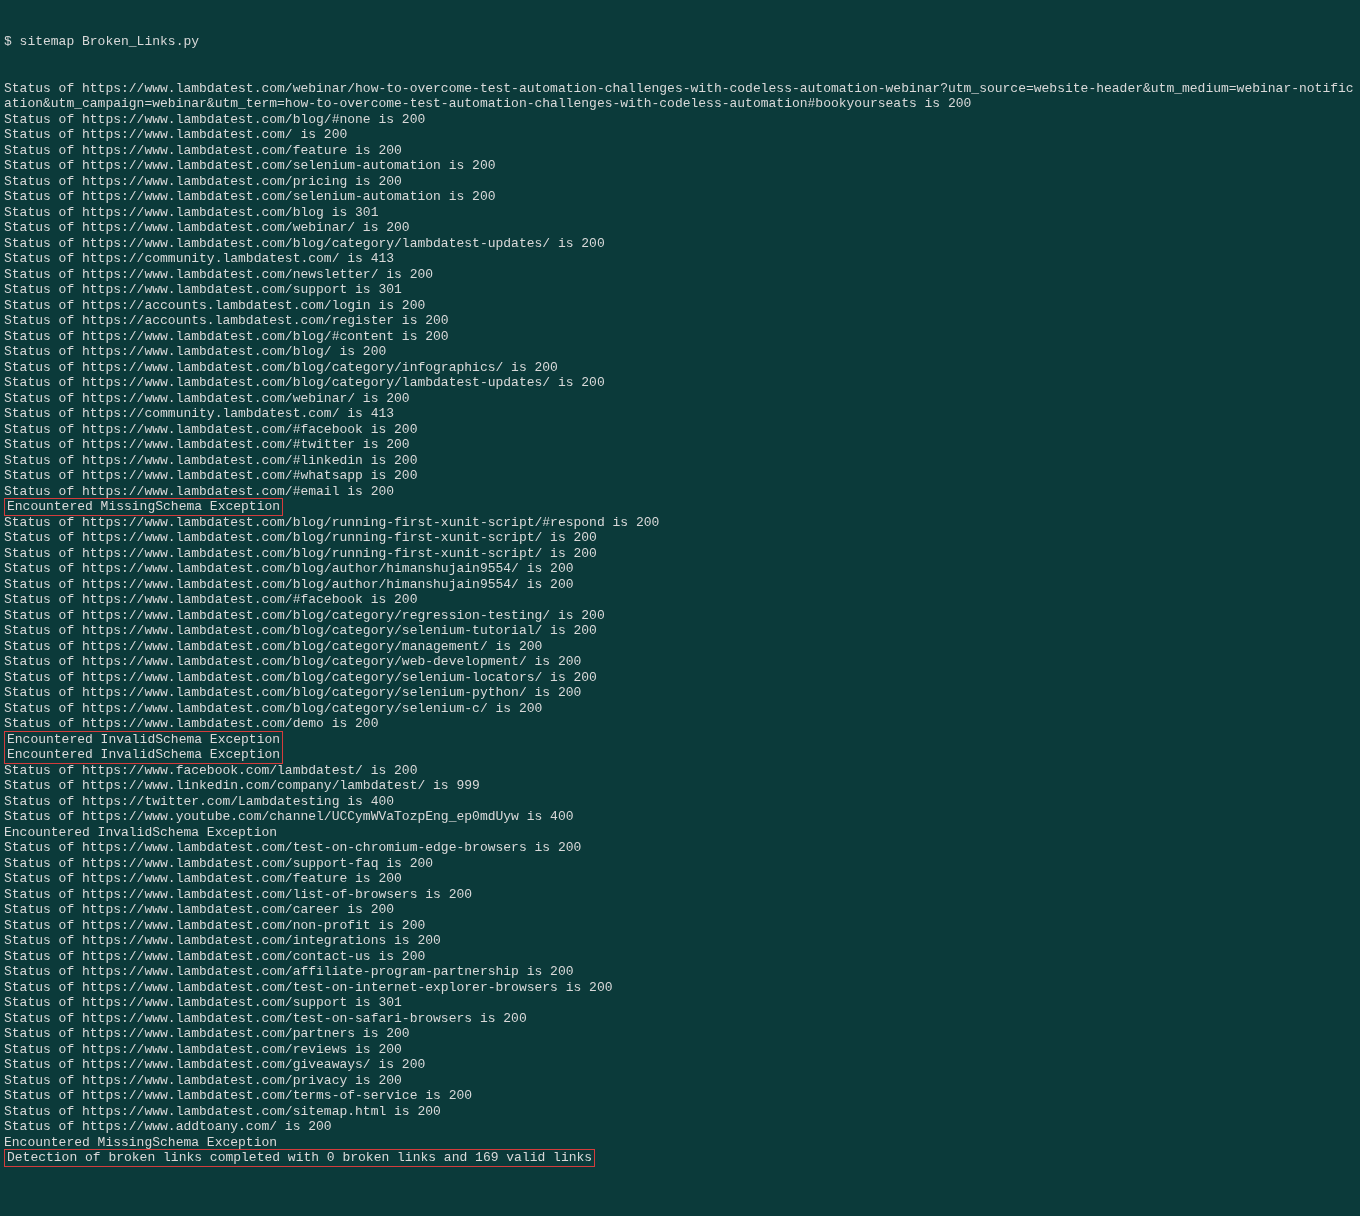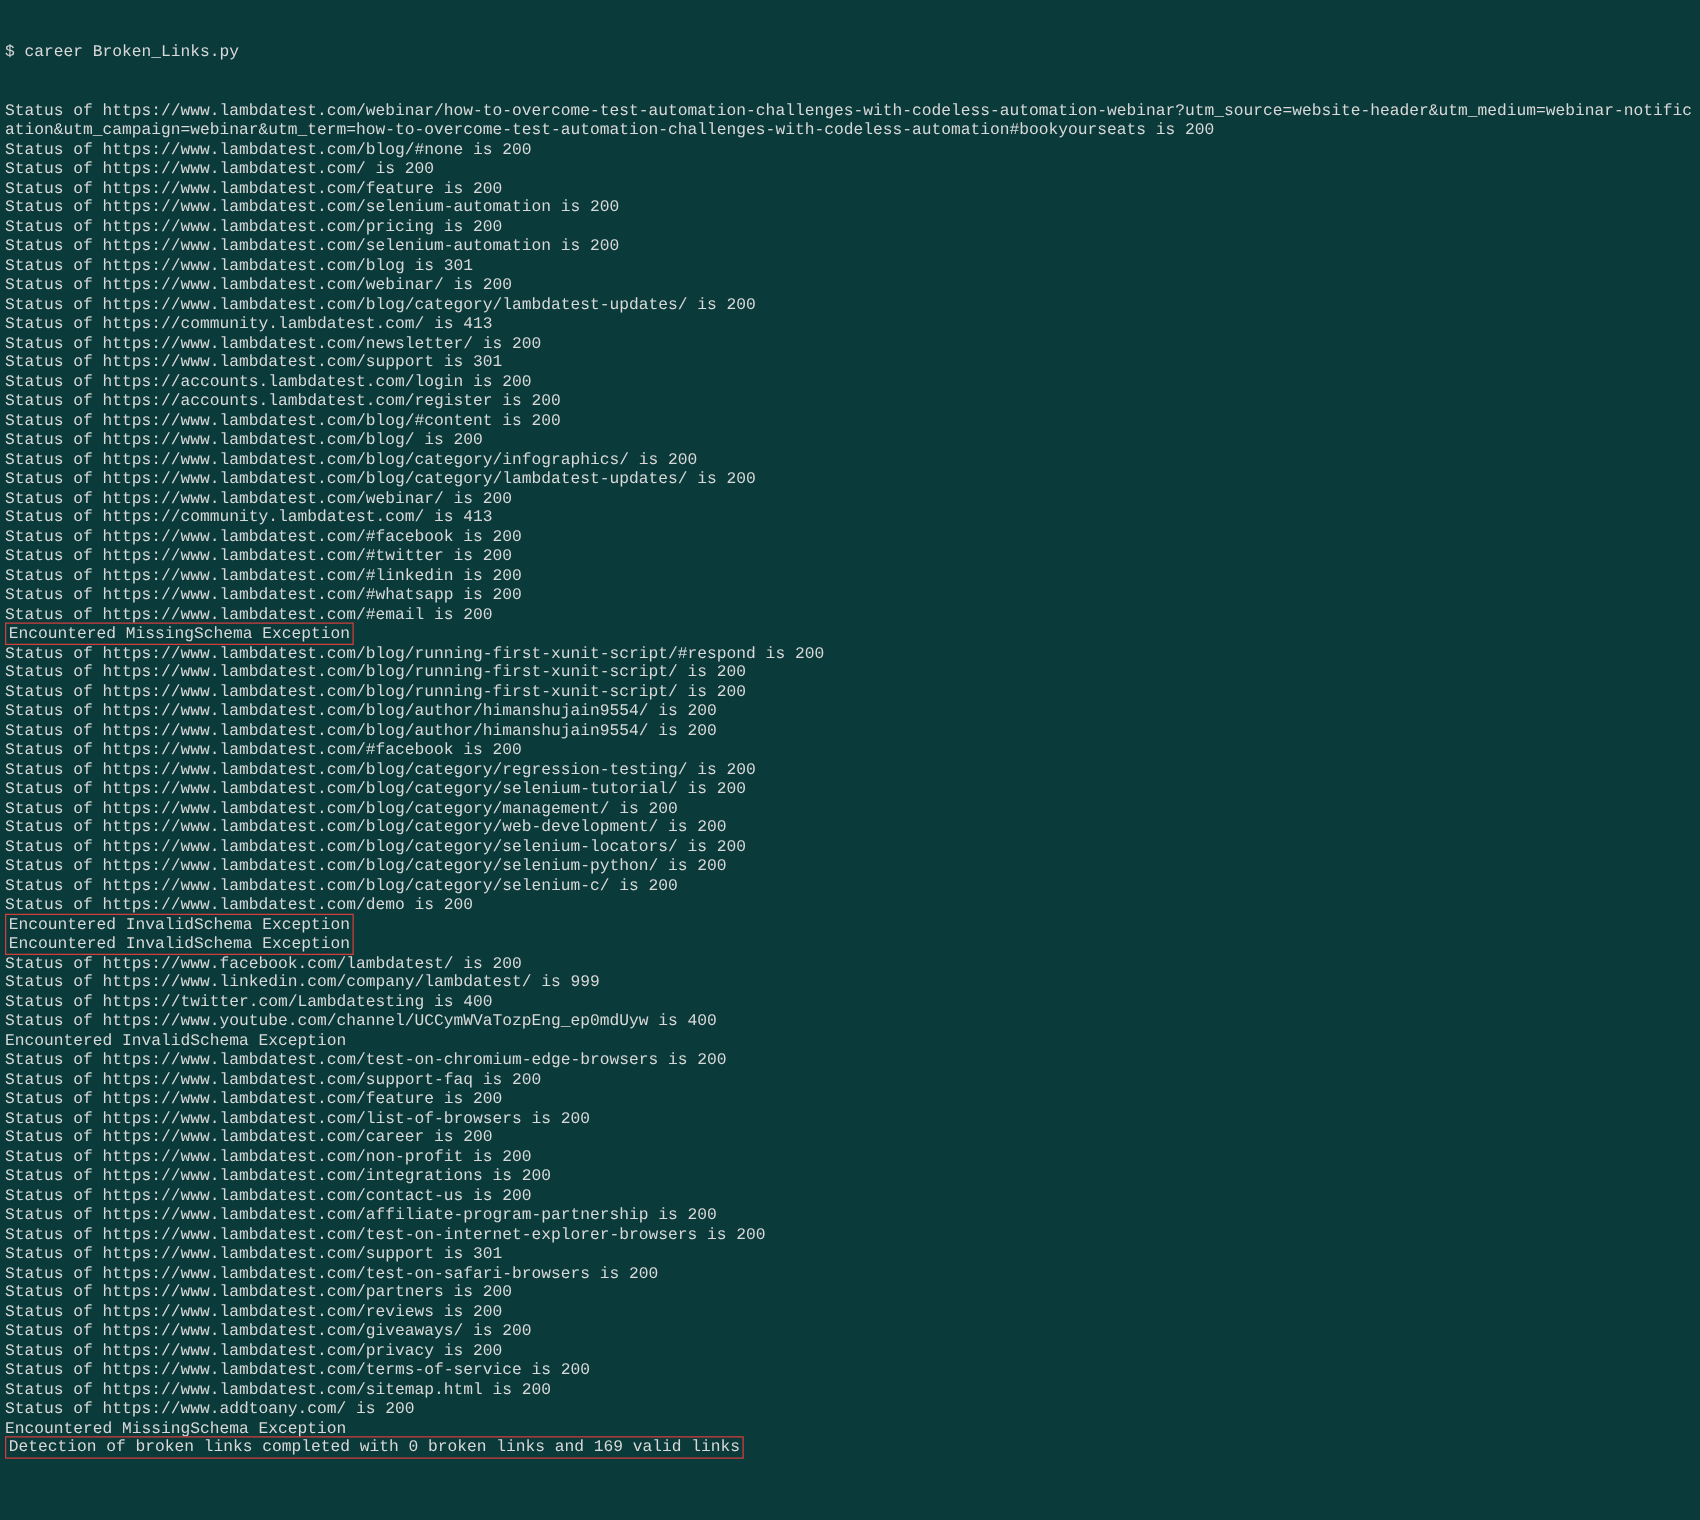--- a/index.html
+++ b/index.html
@@ -31,16 +31,16 @@
     border: 1px solid #d43c3c;
     color: #d9d9d9;
     padding: 0 2px;
     margin: -1px 0;
   }
 </style>
 </head>
 <body>
 
 <div class="terminal">
-  <div class="line prompt">$ career Broken_Links.py</div>
+  <div class="line prompt">$ sitemap Broken_Links.py</div>
   <div id="lines-container"><div class="line">Status of https://www.lambdatest.com/webinar/how-to-overcome-test-automation-challenges-with-codeless-automation-webinar?utm_source=website-header&amp;utm_medium=webinar-notification&amp;utm_campaign=webinar&amp;utm_term=how-to-overcome-test-automation-challenges-with-codeless-automation#bookyourseats is 200</div><div class="line">Status of https://www.lambdatest.com/blog/#none is 200</div><div class="line">Status of https://www.lambdatest.com/ is 200</div><div class="line">Status of https://www.lambdatest.com/feature is 200</div><div class="line">Status of https://www.lambdatest.com/selenium-automation is 200</div><div class="line">Status of https://www.lambdatest.com/pricing is 200</div><div class="line">Status of https://www.lambdatest.com/selenium-automation is 200</div><div class="line">Status of https://www.lambdatest.com/blog is 301</div><div class="line">Status of https://www.lambdatest.com/webinar/ is 200</div><div class="line">Status of https://www.lambdatest.com/blog/category/lambdatest-updates/ is 200</div><div class="line">Status of https://community.lambdatest.com/ is 413</div><div class="line">Status of https://www.lambdatest.com/newsletter/ is 200</div><div class="line">Status of https://www.lambdatest.com/support is 301</div><div class="line">Status of https://accounts.lambdatest.com/login is 200</div><div class="line">Status of https://accounts.lambdatest.com/register is 200</div><div class="line">Status of https://www.lambdatest.com/blog/#content is 200</div><div class="line">Status of https://www.lambdatest.com/blog/ is 200</div><div class="line">Status of https://www.lambdatest.com/blog/category/infographics/ is 200</div><div class="line">Status of https://www.lambdatest.com/blog/category/lambdatest-updates/ is 200</div><div class="line">Status of https://www.lambdatest.com/webinar/ is 200</div><div class="line">Status of https://community.lambdatest.com/ is 413</div><div class="line">Status of https://www.lambdatest.com/#facebook is 200</div><div class="line">Status of https://www.lambdatest.com/#twitter is 200</div><div class="line">Status of https://www.lambdatest.com/#linkedin is 200</div><div class="line">Status of https://www.lambdatest.com/#whatsapp is 200</div><div class="line">Status of https://www.lambdatest.com/#email is 200</div><div class="line"><span class="hl">Encountered MissingSchema Exception</span></div><div class="line">Status of https://www.lambdatest.com/blog/running-first-xunit-script/#respond is 200</div><div class="line">Status of https://www.lambdatest.com/blog/running-first-xunit-script/ is 200</div><div class="line">Status of https://www.lambdatest.com/blog/running-first-xunit-script/ is 200</div><div class="line">Status of https://www.lambdatest.com/blog/author/himanshujain9554/ is 200</div><div class="line">Status of https://www.lambdatest.com/blog/author/himanshujain9554/ is 200</div><div class="line">Status of https://www.lambdatest.com/#facebook is 200</div><div class="line"></div><div class="line">Status of https://www.lambdatest.com/blog/category/regression-testing/ is 200</div><div class="line">Status of https://www.lambdatest.com/blog/category/selenium-tutorial/ is 200</div><div class="line">Status of https://www.lambdatest.com/blog/category/management/ is 200</div><div class="line">Status of https://www.lambdatest.com/blog/category/web-development/ is 200</div><div class="line">Status of https://www.lambdatest.com/blog/category/selenium-locators/ is 200</div><div class="line">Status of https://www.lambdatest.com/blog/category/selenium-python/ is 200</div><div class="line">Status of https://www.lambdatest.com/blog/category/selenium-c/ is 200</div><div class="line">Status of https://www.lambdatest.com/demo is 200</div><div class="line"><span class="hl">Encountered InvalidSchema Exception
 Encountered InvalidSchema Exception</span></div><div class="line">Status of https://www.facebook.com/lambdatest/ is 200</div><div class="line">Status of https://www.linkedin.com/company/lambdatest/ is 999</div><div class="line">Status of https://twitter.com/Lambdatesting is 400</div><div class="line">Status of https://www.youtube.com/channel/UCCymWVaTozpEng_ep0mdUyw is 400</div><div class="line">Encountered InvalidSchema Exception</div><div class="line">Status of https://www.lambdatest.com/test-on-chromium-edge-browsers is 200</div><div class="line">Status of https://www.lambdatest.com/support-faq is 200</div><div class="line">Status of https://www.lambdatest.com/feature is 200</div><div class="line">Status of https://www.lambdatest.com/list-of-browsers is 200</div><div class="line">Status of https://www.lambdatest.com/career is 200</div><div class="line">Status of https://www.lambdatest.com/non-profit is 200</div><div class="line">Status of https://www.lambdatest.com/integrations is 200</div><div class="line">Status of https://www.lambdatest.com/contact-us is 200</div><div class="line">Status of https://www.lambdatest.com/affiliate-program-partnership is 200</div><div class="line">Status of https://www.lambdatest.com/test-on-internet-explorer-browsers is 200</div><div class="line">Status of https://www.lambdatest.com/support is 301</div><div class="line">Status of https://www.lambdatest.com/test-on-safari-browsers is 200</div><div class="line">Status of https://www.lambdatest.com/partners is 200</div><div class="line">Status of https://www.lambdatest.com/reviews is 200</div><div class="line">Status of https://www.lambdatest.com/giveaways/ is 200</div><div class="line">Status of https://www.lambdatest.com/privacy is 200</div><div class="line">Status of https://www.lambdatest.com/terms-of-service is 200</div><div class="line">Status of https://www.lambdatest.com/sitemap.html is 200</div><div class="line">Status of https://www.addtoany.com/ is 200</div><div class="line">Encountered MissingSchema Exception</div><div class="line"><span class="hl">Detection of broken links completed with 0 broken links and 169 valid links</span></div></div>
 </div>
 
 </body></html>

